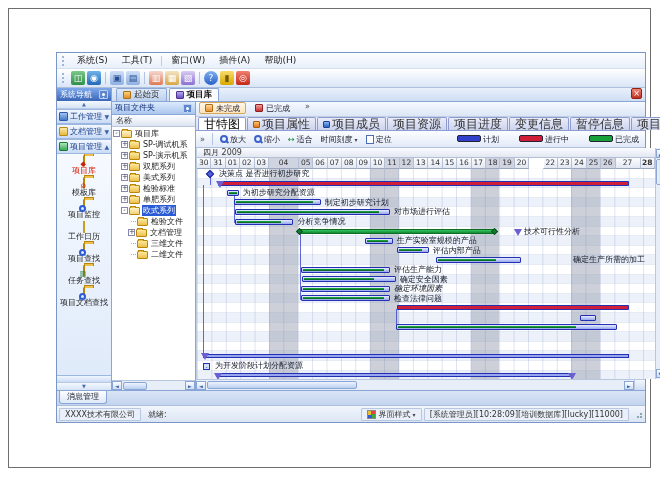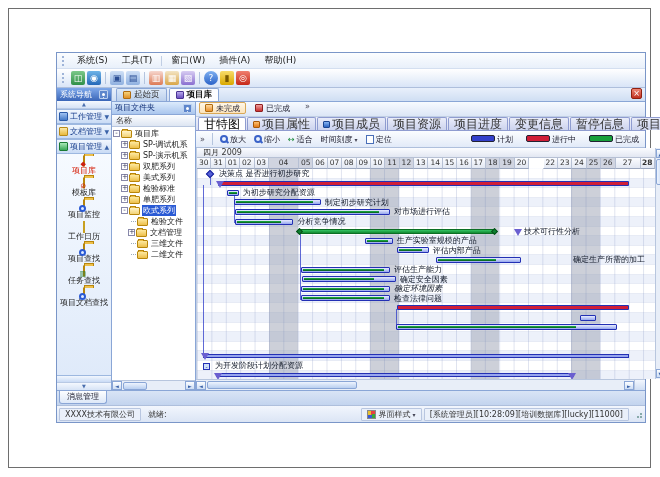--- a/index.html
+++ b/index.html
@@ -101,21 +101,21 @@
   .gtico{width:7px;height:7px;border-radius:1px;margin-right:2px}
   .gti1{background:linear-gradient(#ffc070,#e07818);border:1px solid #a85808}
   .gti2{background:linear-gradient(#86b4f2,#2a62c0);border:1px solid #1a4490}
   .gtools{height:17px;display:flex;align-items:center;background:linear-gradient(#fbfdff,#e2eaf8);border-bottom:1px solid #aebfdc;padding:0 4px;font-size:8px;color:#223}
   .gtool{display:flex;align-items:center;padding:0 4px;height:14px;border-radius:2px;cursor:pointer;white-space:nowrap}
   .mag{width:8px;height:8px;border:2px solid #3a62c8;border-radius:50%;position:relative;margin-right:2px;background:#eaf2ff}
   .mag::after{content:"";position:absolute;width:3px;height:1.5px;background:#3a62c8;right:-3px;bottom:-1px;transform:rotate(40deg)}
   .fit{color:#1a8a3a;font-size:8px;margin-right:2px}
   .loc{width:8px;height:9px;background:#fff;border:1px solid #4a6fb8;margin-right:2px}
   .dd{font-size:6px;color:#445;margin-left:2px}
-  .legend{margin-left:auto;display:flex;align-items:center;gap:13px;padding-right:2px}
+  .legend{margin-left:auto;display:flex;align-items:center;gap:20px;padding-right:2px}
   .lchip{display:inline-block;width:24px;height:7px;border:1px solid #223;border-radius:2px;margin-right:2px}
   .gmore{font-size:8px;color:#445;margin-right:4px}
 
   
   .gmain{flex:1;display:flex;min-height:0;background:#fff;border-left:1px solid #c0cee4}
   .gleft{display:flex;flex-direction:column}
   .gmonth{height:10px;background:linear-gradient(#fbfcff,#e2e7f2);border-bottom:1px solid #b6c0d4;font-size:8px;line-height:9px;color:#333;padding-left:6px;white-space:nowrap}
   .gdays{display:flex;height:11px}
   .gday{height:11px;font-size:7.5px;line-height:10px;text-align:center;color:#333;border-right:1px solid #b6c0d4;border-bottom:1px solid #9aa6be;background:linear-gradient(#fbfcff,#e2e7f2);flex:0 0 auto}
   .gday.wknd{background:#d0d4e0}

